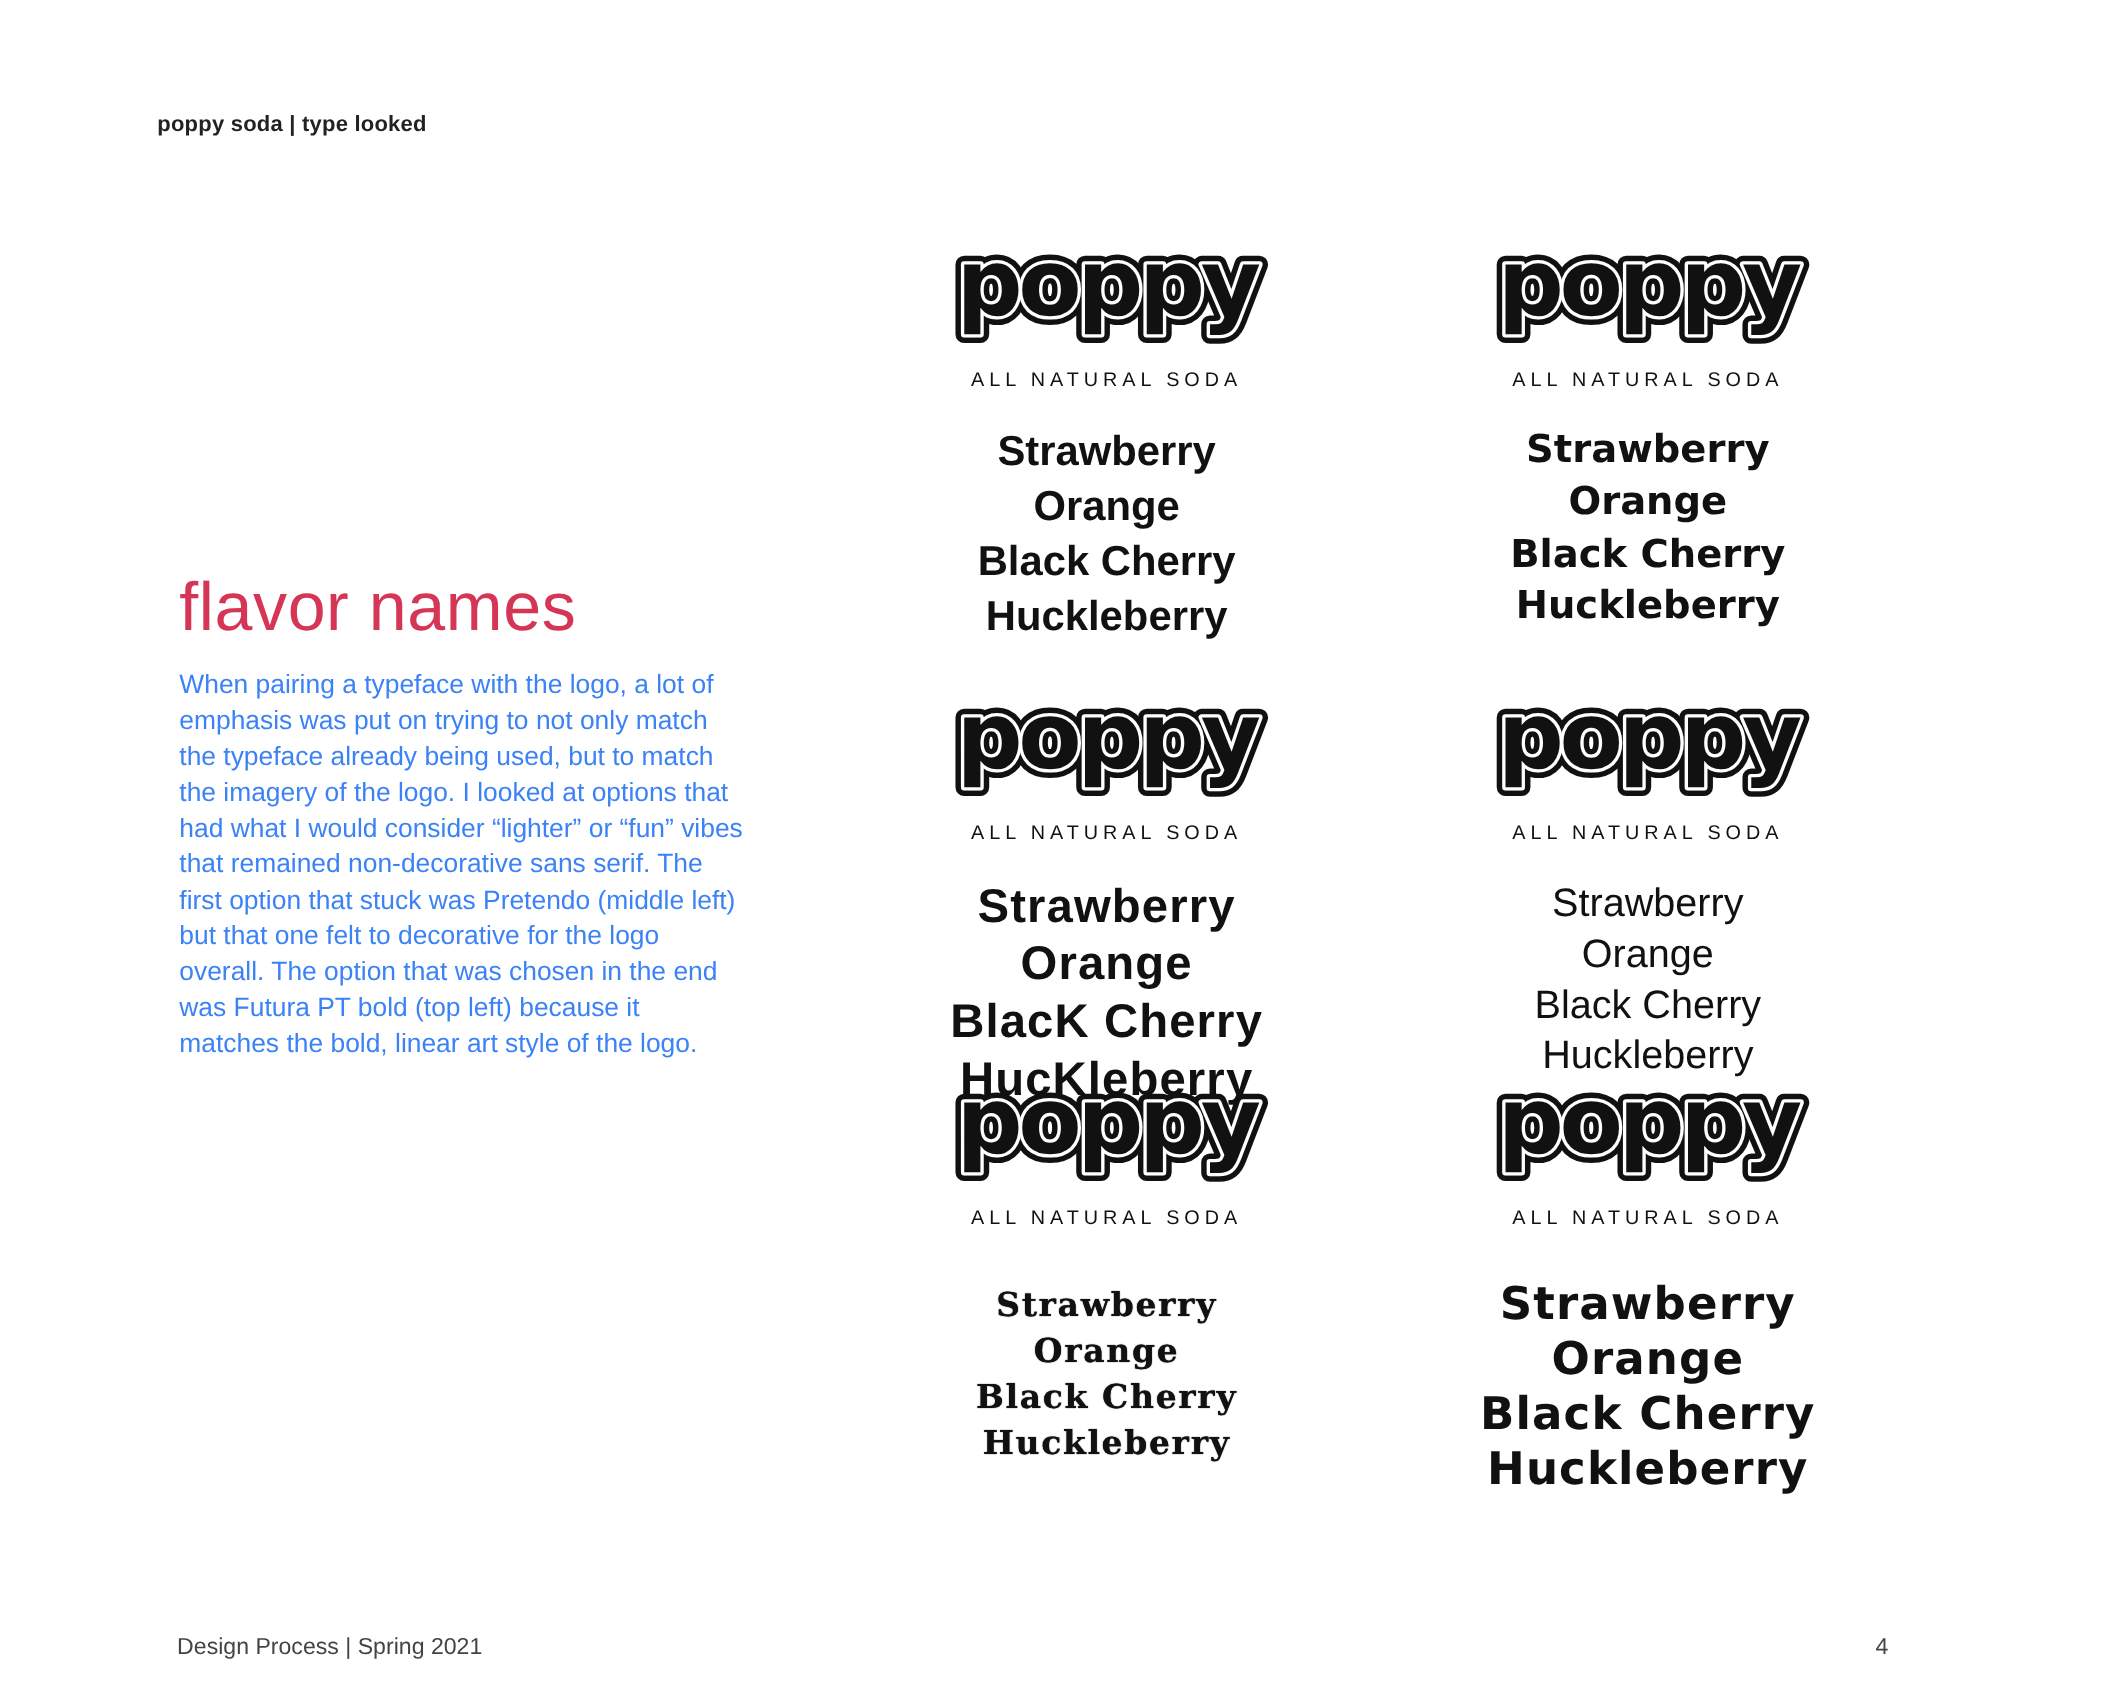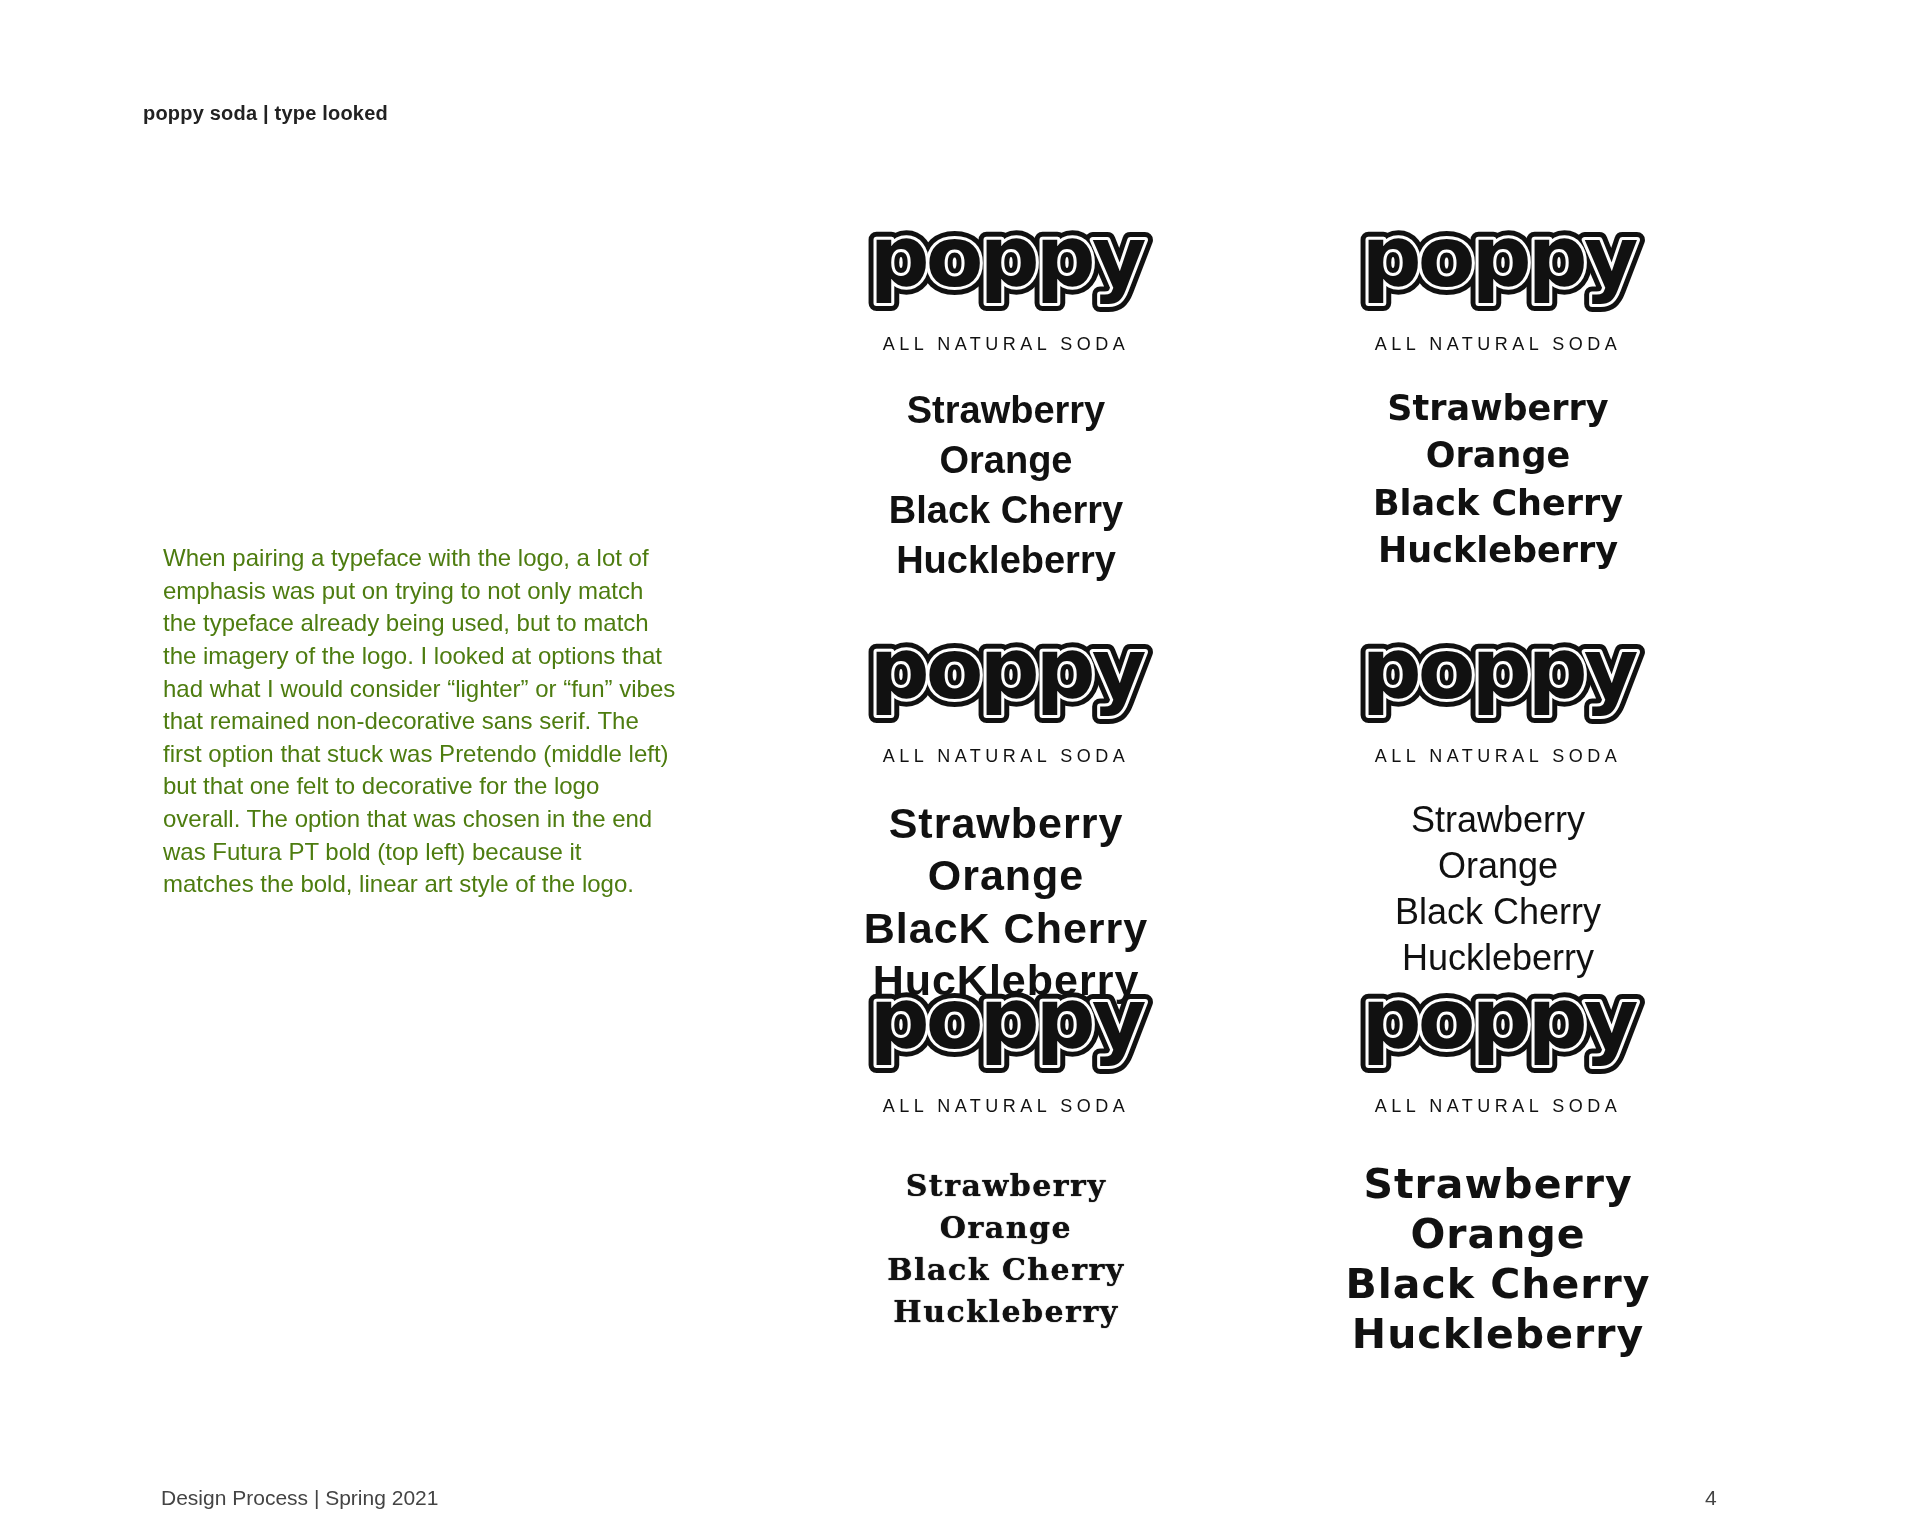--- a/index.html
+++ b/index.html
@@ -11,21 +11,21 @@
     font-size: 20px; font-weight: bold; color: #222;
     letter-spacing: 0.2px;
   }
 
   .intro { position: absolute; left: 163px; top: 520px; width: 515px; }
   .intro-title {
     font-size: 62px; font-weight: 400; color: #d63655;
     letter-spacing: 0.5px; line-height: 1.05;
   }
   .intro-body {
-    margin-top: 22px; font-size: 24px; line-height: 1.36; color: #4d7c0f;
+    margin-top: 22px; font-size: 24px; line-height: 1.36; color: #3b82f6;
     font-weight: 400;
   }
 
   .study {
     position: absolute; width: 560px; text-align: center;
   }
   .s-r1c1 { left: 726px;  top: 210px; }
   .s-r1c2 { left: 1218px; top: 210px; }
   .s-r2c1 { left: 726px;  top: 622px; }
   .s-r2c2 { left: 1218px; top: 622px; }
@@ -75,20 +75,21 @@
     position: absolute; left: 1705px; top: 1486px;
     font-size: 21px; color: #444;
   }
 </style>
 </head>
 <body>
 
 <div class="header">poppy soda | type looked</div>
 
 <div class="intro">
+  <div class="intro-title">flavor names</div>
   <div class="intro-body">When pairing a typeface with the logo, a lot of emphasis was put on trying to not only match the typeface already being used, but to match the imagery of the logo. I looked at options that had what I would consider “lighter” or “fun” vibes that remained non-decorative sans serif. The first option that stuck was Pretendo (middle left) but that one felt to decorative for the logo overall. The option that was chosen in the end was Futura PT bold (top left) because it matches the bold, linear art style of the logo.</div>
 </div>
 
 <div class="study s-r1c1">
   <svg class="logo-svg" viewBox="0 0 300 118">
     <text x="150" y="76" text-anchor="middle" class="logo-outer">poppy</text>
     <text x="150" y="76" text-anchor="middle" class="logo-inner">poppy</text>
   </svg>
   <div class="tagline">ALL NATURAL SODA</div>
   <div class="flavors f-futura-bold">

